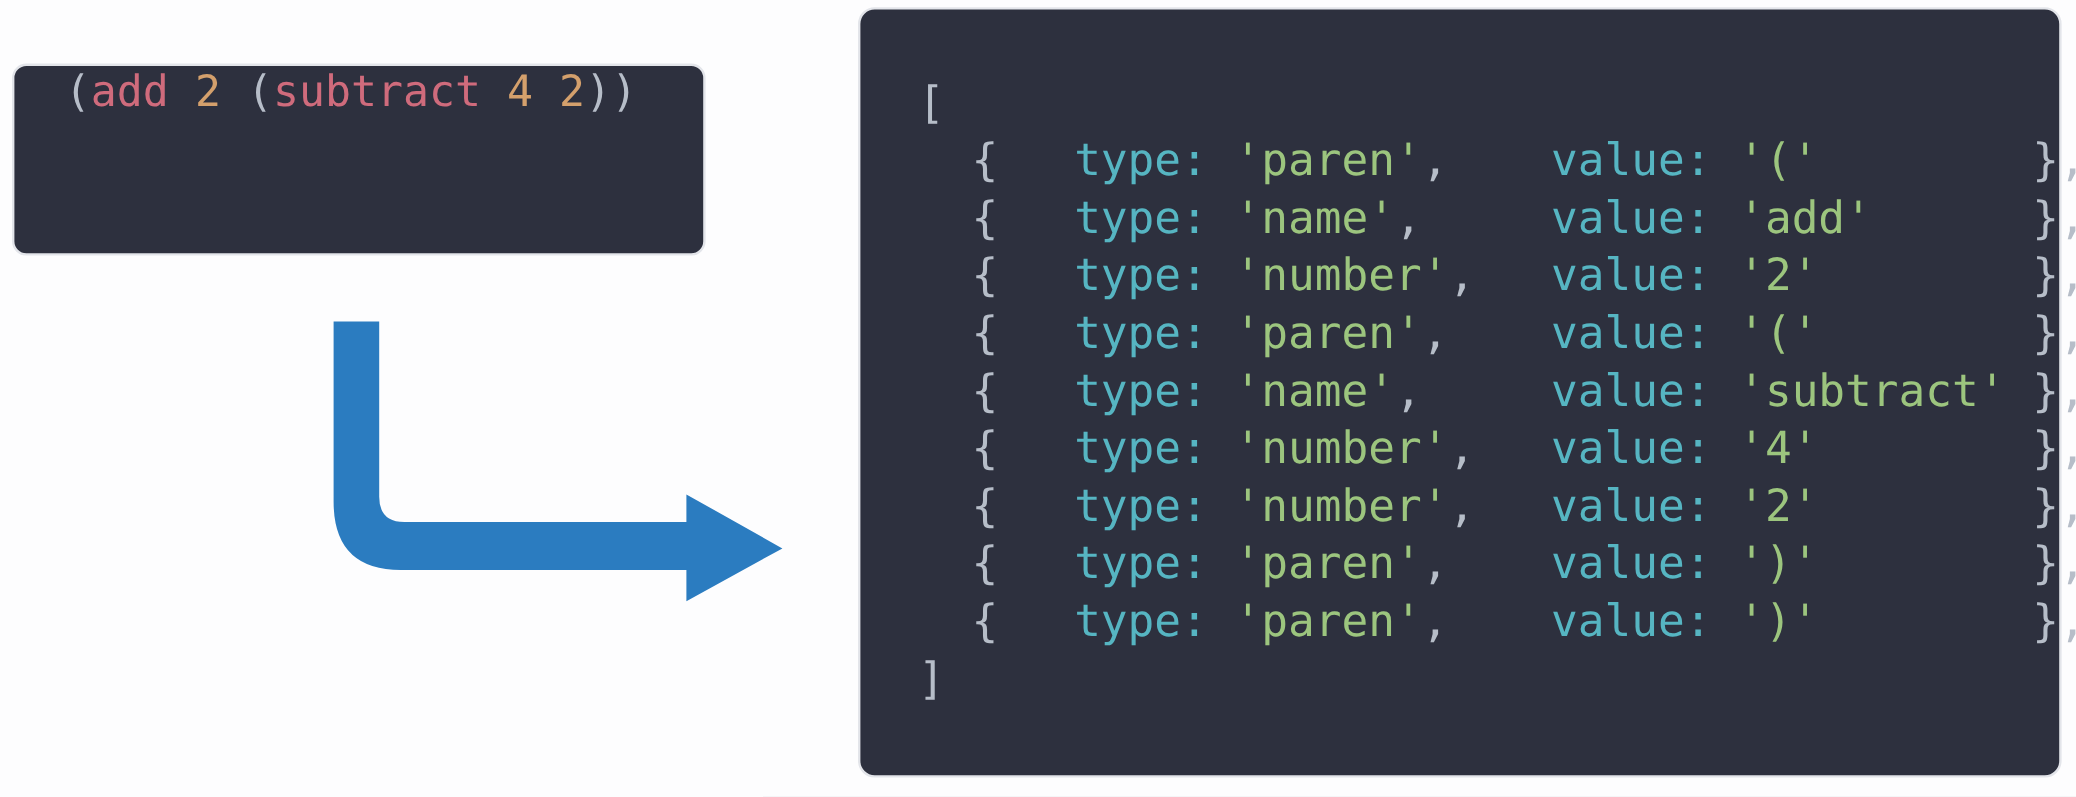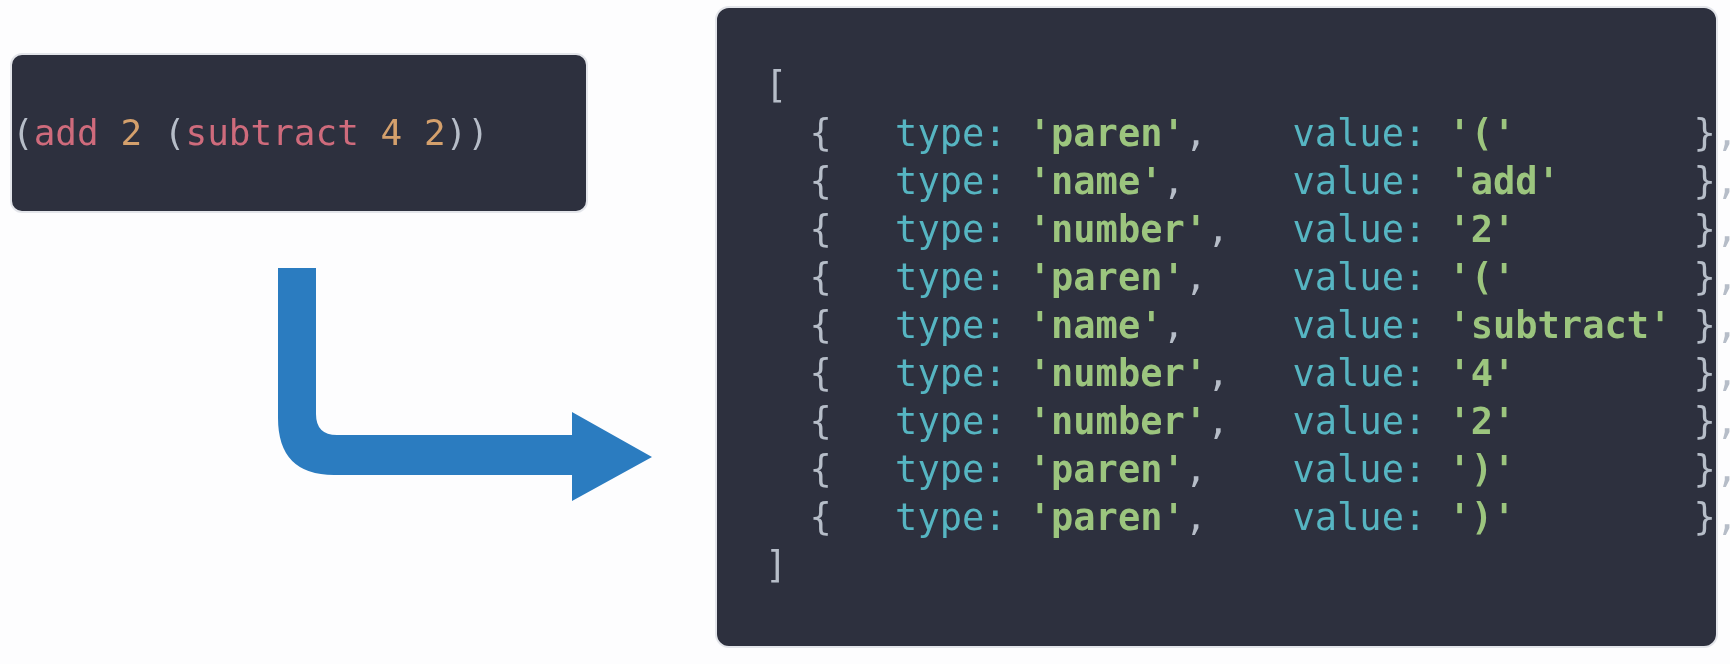--- a/index.html
+++ b/index.html
@@ -24,40 +24,41 @@
   .panel{
     position:absolute;
     background:var(--panel_bg);
     border:2px solid var(--panel_border);
     box-sizing:border-box;
   }
   .source-panel{
     left:10px;top:53px;
     width:578px;height:160px;
     border-radius:12px;
-    display:flex;align-items:center;
+    display:flex;align-items:flex-start;
+    padding-left:42px;
   }
   .tokens-panel{
     left:715px;top:6px;
     width:1003px;height:642px;
     border-radius:14px;
     padding:54px 0 0 48px;
   }
   .code-line{
     white-space:pre;
     font-size:37px;
     line-height:48px;
     color:var(--punct);
   }
   .source-panel .code-line{font-size:36px;line-height:1.2;}
   .tok-punct{color:var(--punct);}
   .tok-func{color:var(--func);}
   .tok-num{color:var(--num);}
   .tok-key{color:var(--key);margin-left:41px;}
-  .tok-str{color:var(--str);font-weight:bold;}
+  .tok-str{color:var(--str);}
   .arrow-svg{position:absolute;left:0;top:0;pointer-events:none;}
 </style>
 </head>
 <body>
 
 <div class="canvas">
 
   <div class="panel source-panel">
     <div class="code-line"><span class="tok-punct">(</span><span class="tok-func">add</span><span class="tok-punct"> </span><span class="tok-num">2</span><span class="tok-punct"> </span><span class="tok-punct">(</span><span class="tok-func">subtract</span><span class="tok-punct"> </span><span class="tok-num">4</span><span class="tok-punct"> </span><span class="tok-num">2</span><span class="tok-punct">))</span></div>
   </div>

